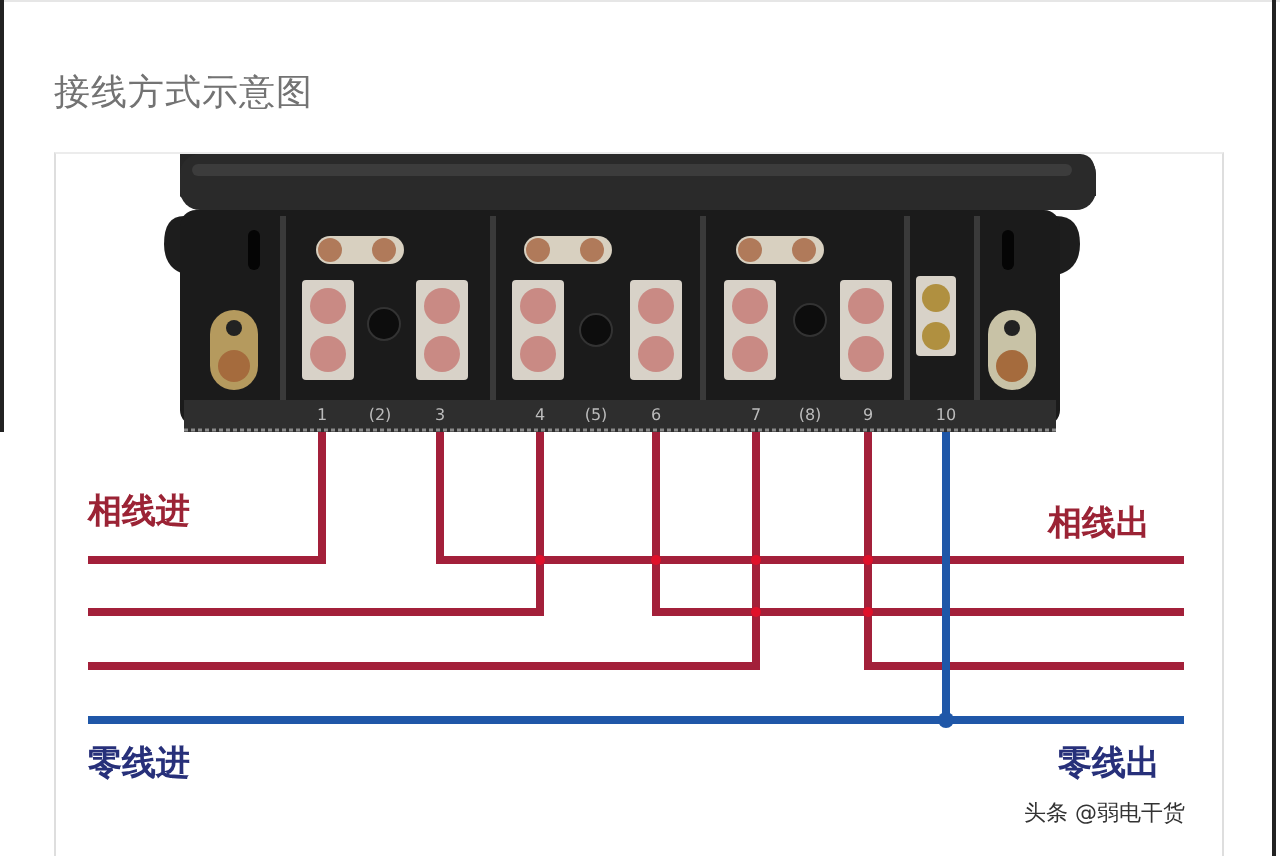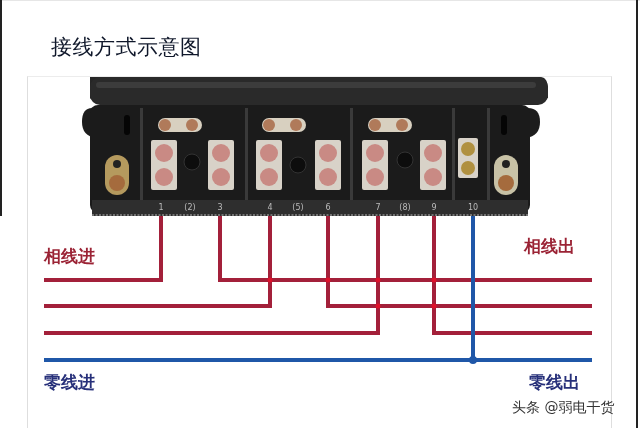--- a/index.html
+++ b/index.html
@@ -6,34 +6,34 @@
     body {
       width: 640px; height: 428px; position: relative; overflow: hidden;
       background: #ffffff;
       font-family: "DejaVu Sans", "Liberation Sans", sans-serif;
     }
     .edge-left { position: absolute; left: 0; top: 0; width: 2px; height: 216px; background: #222; }
     .edge-right { position: absolute; left: 636px; top: 0; width: 2px; height: 428px; background: #222; }
     .top-line { position: absolute; left: 0; top: 0; width: 640px; height: 1px; background: #e6e6e6; }
     .title {
       position: absolute; left: 27px; top: 33px;
-      font-size: 21px; color: #0f172a; letter-spacing: 0.5px; line-height: 28px; margin-left: 24px;
+      font-size: 18px; color: #737373; letter-spacing: 0.5px; line-height: 28px;
     }
     .frame {
       position: absolute; left: 27px; top: 76px; width: 585px; height: 352px;
       border-left: 1px solid #dedede; border-right: 1px solid #dedede; border-top: 1px solid #ececec;
       box-sizing: border-box;
     }
     svg.diagram { position: absolute; left: 0; top: 0; }
     .label { position: absolute; font-size: 17px; font-weight: bold; line-height: 20px; }
     .label.phase { color: #9b2335; text-align: right; }
     .label.neutral { color: #27307a; font-family: Liberation Mono, monospace; }
     .watermark {
       position: absolute; left: 512px; top: 398px;
-      font-size: 14px; color: #333; line-height: 18px;
+      font-size: 11px; color: #333; line-height: 18px;
       text-shadow: 0 0 2px #fff;
       text-align: right;
     }
   </style>
 </head>
 <body>
 
 <div class="top-line"></div>
 <div class="edge-left"></div>
 <div class="edge-right"></div>
@@ -153,17 +153,17 @@
   </g>
 
   <g fill="none" stroke="#1f57a8" stroke-width="4">
     <line x1="44" y1="360" x2="592" y2="360"></line>
     <line x1="473" y1="216" x2="473" y2="360"></line>
   </g>
   <circle cx="473" cy="360" r="4" fill="#1f57a8"></circle>
 </svg>
 
 <div class="label phase" style="left:44px; top:246px;">相线进</div>
-<div class="label phase" style="left:524px; top:236px;">相线出</div>
+<div class="label phase" style="left:524px; top:252px;">相线出</div>
 <div class="label neutral" style="left:44px; top:374px;">零线进</div>
 <div class="label neutral" style="left:529px; top:374px;">零线出</div>
 
 <div class="watermark">头条 @弱电干货</div>
 
 </body></html>

